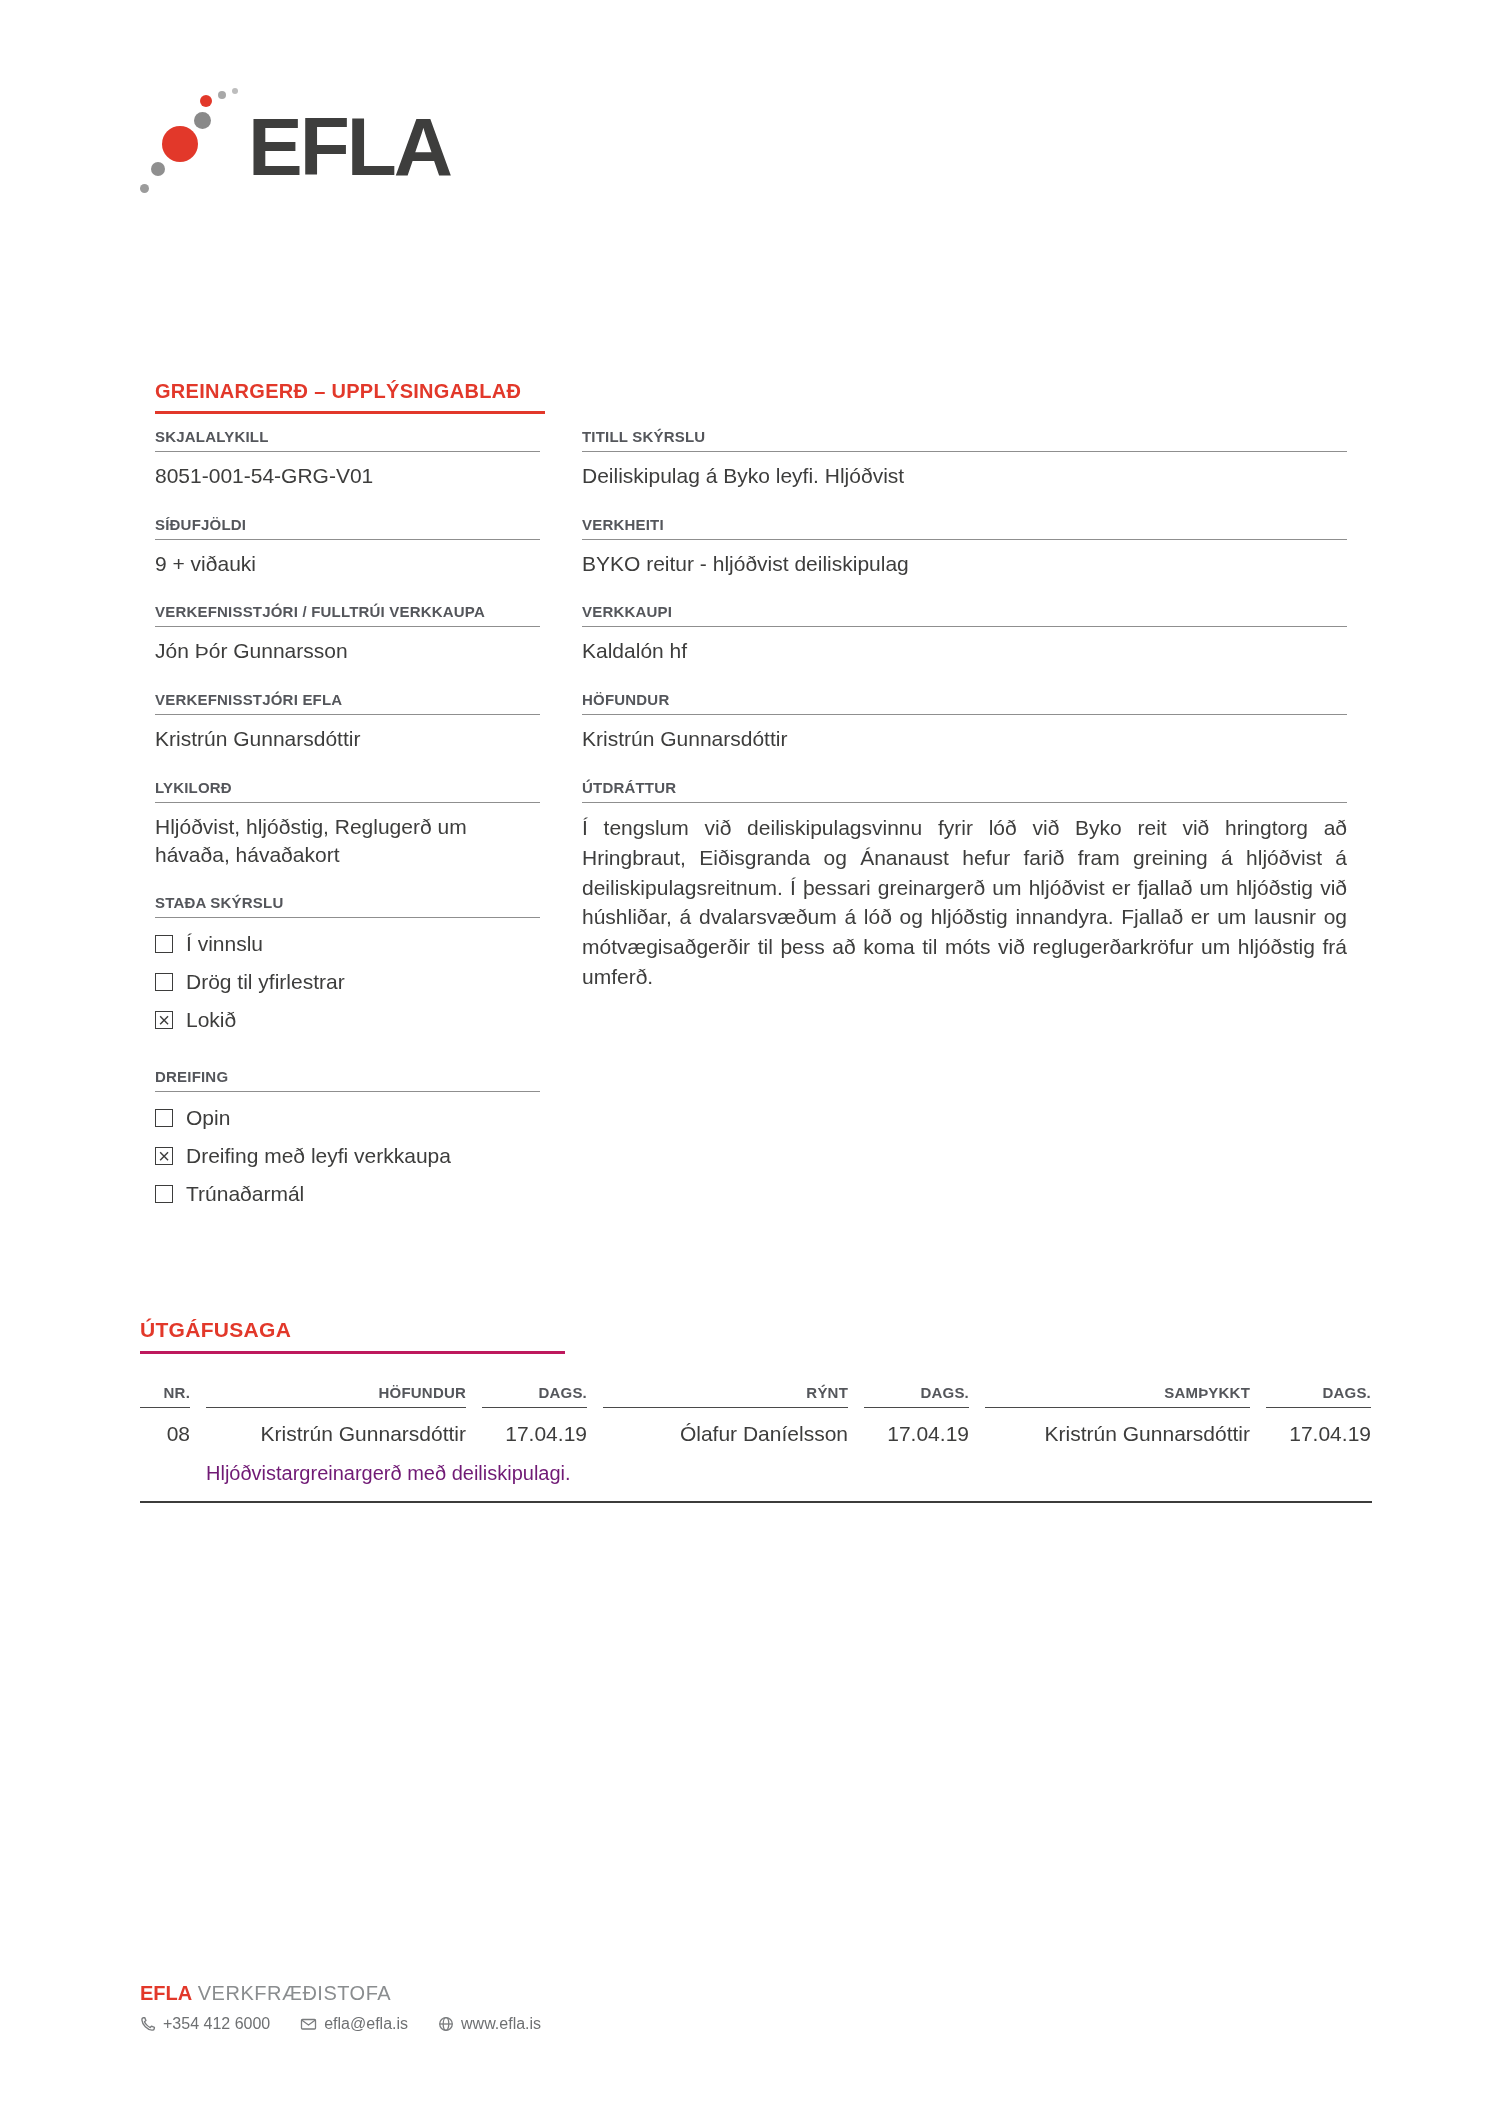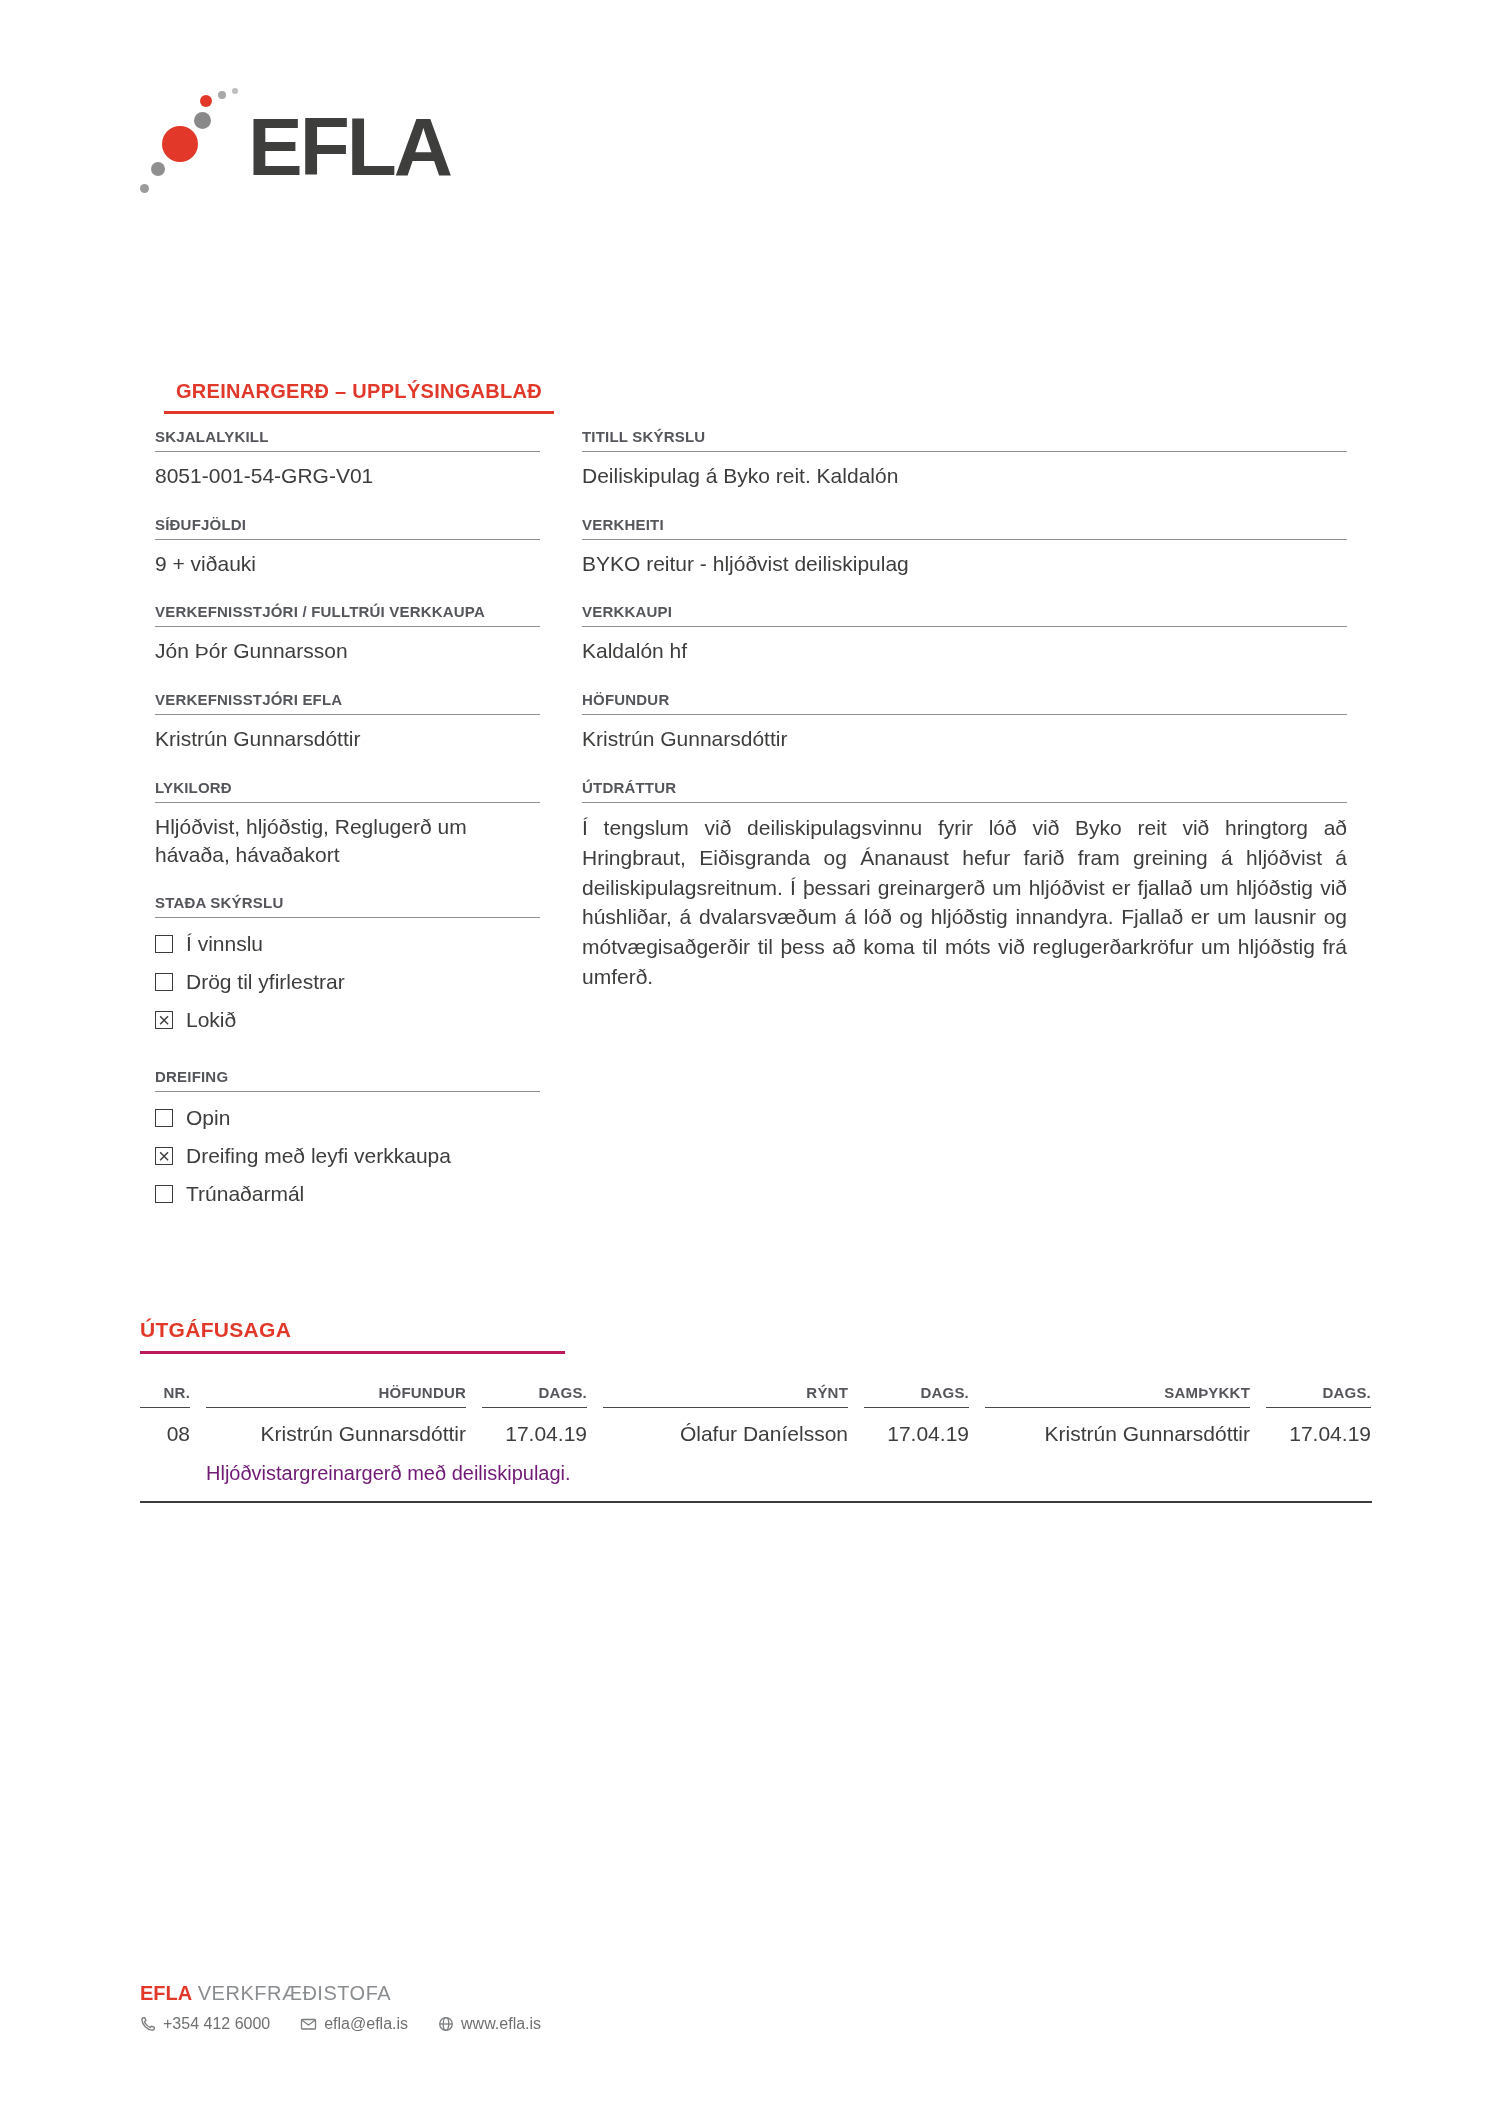--- a/index.html
+++ b/index.html
@@ -25,27 +25,26 @@
   .d5 { left:62px; top:5px;  width:12px; height:12px; background:#e2382a; }
   .d6 { left:80px; top:1px;  width:8px;  height:8px;  background:#a8a8a8; }
   .d7 { left:94px; top:-2px; width:6px;  height:6px;  background:#bdbdbd; }
   .wordmark {
     position:absolute; left:110px; top:18px;
     font-size:82px; font-weight:bold; letter-spacing:-3px; color:#3e3e3d;
   }
 
   
   .doc-heading {
-    position:absolute; left:164px; top:380px;
+    position:absolute; left:155px; top:380px;
     width:390px;
     font-size:20px; font-weight:bold; color:#e2382a;
     letter-spacing:.3px;
     border-bottom:3px solid #e2382a;
     padding-bottom:8px;
-    text-align:center;
   }
 
   
   .columns { position:absolute; left:155px; top:428px; width:1192px; display:flex; gap:42px; }
   .col-left  { width:385px; flex:none; }
   .col-right { flex:1; min-width:0; }
 
   .field-label {
     font-size:15px; font-weight:bold; color:#54565b;
     letter-spacing:.2px;
@@ -191,21 +190,21 @@
             <span class="cbx"></span>
             <span class="cbx-label">Trúnaðarmál</span>
           </div>
         </div>
       </div>
     </div>
 
     <div class="col-right">
       <div class="field">
         <div class="field-label">TITILL SKÝRSLU</div>
-        <div class="field-value">Deiliskipulag á Byko reit. Kaldalón</div>
+        <div class="field-value">Deiliskipulag á Byko leyfi. Hljóðvist</div>
       </div>
       <div class="field">
         <div class="field-label">VERKHEITI</div>
         <div class="field-value">BYKO reitur - hljóðvist deiliskipulag</div>
       </div>
       <div class="field">
         <div class="field-label">VERKKAUPI</div>
         <div class="field-value">Kaldalón hf</div>
       </div>
       <div class="field">

